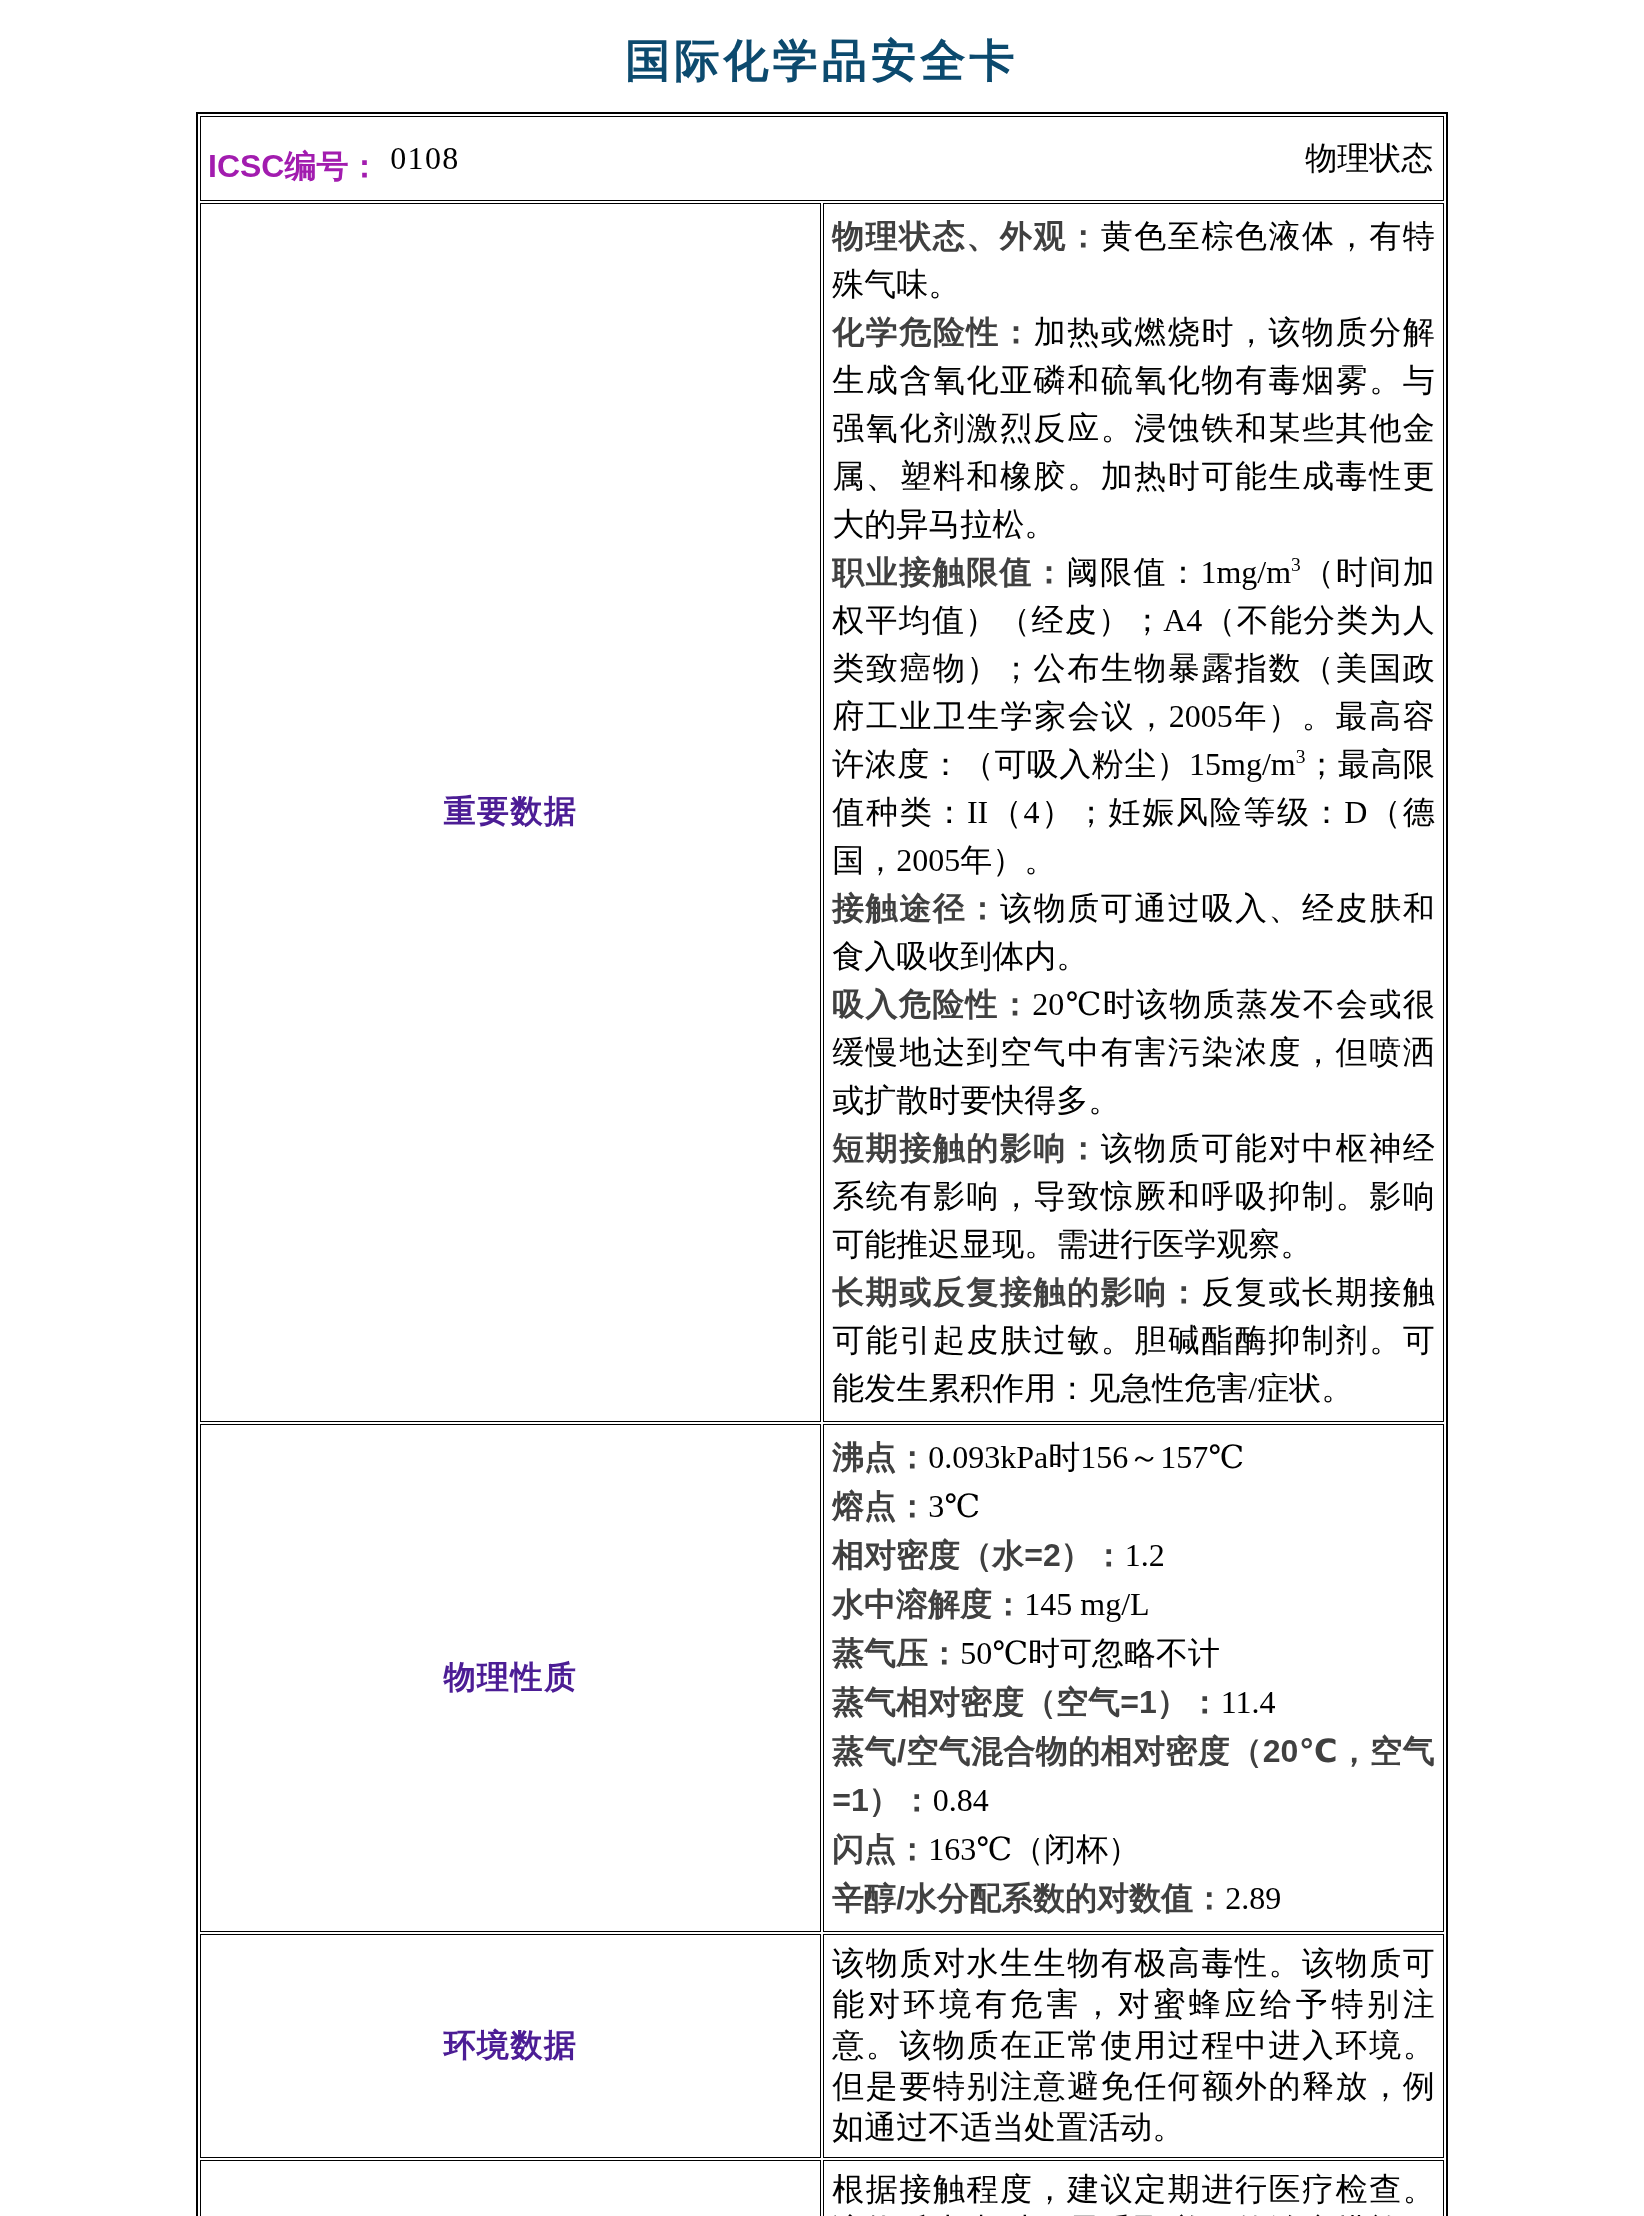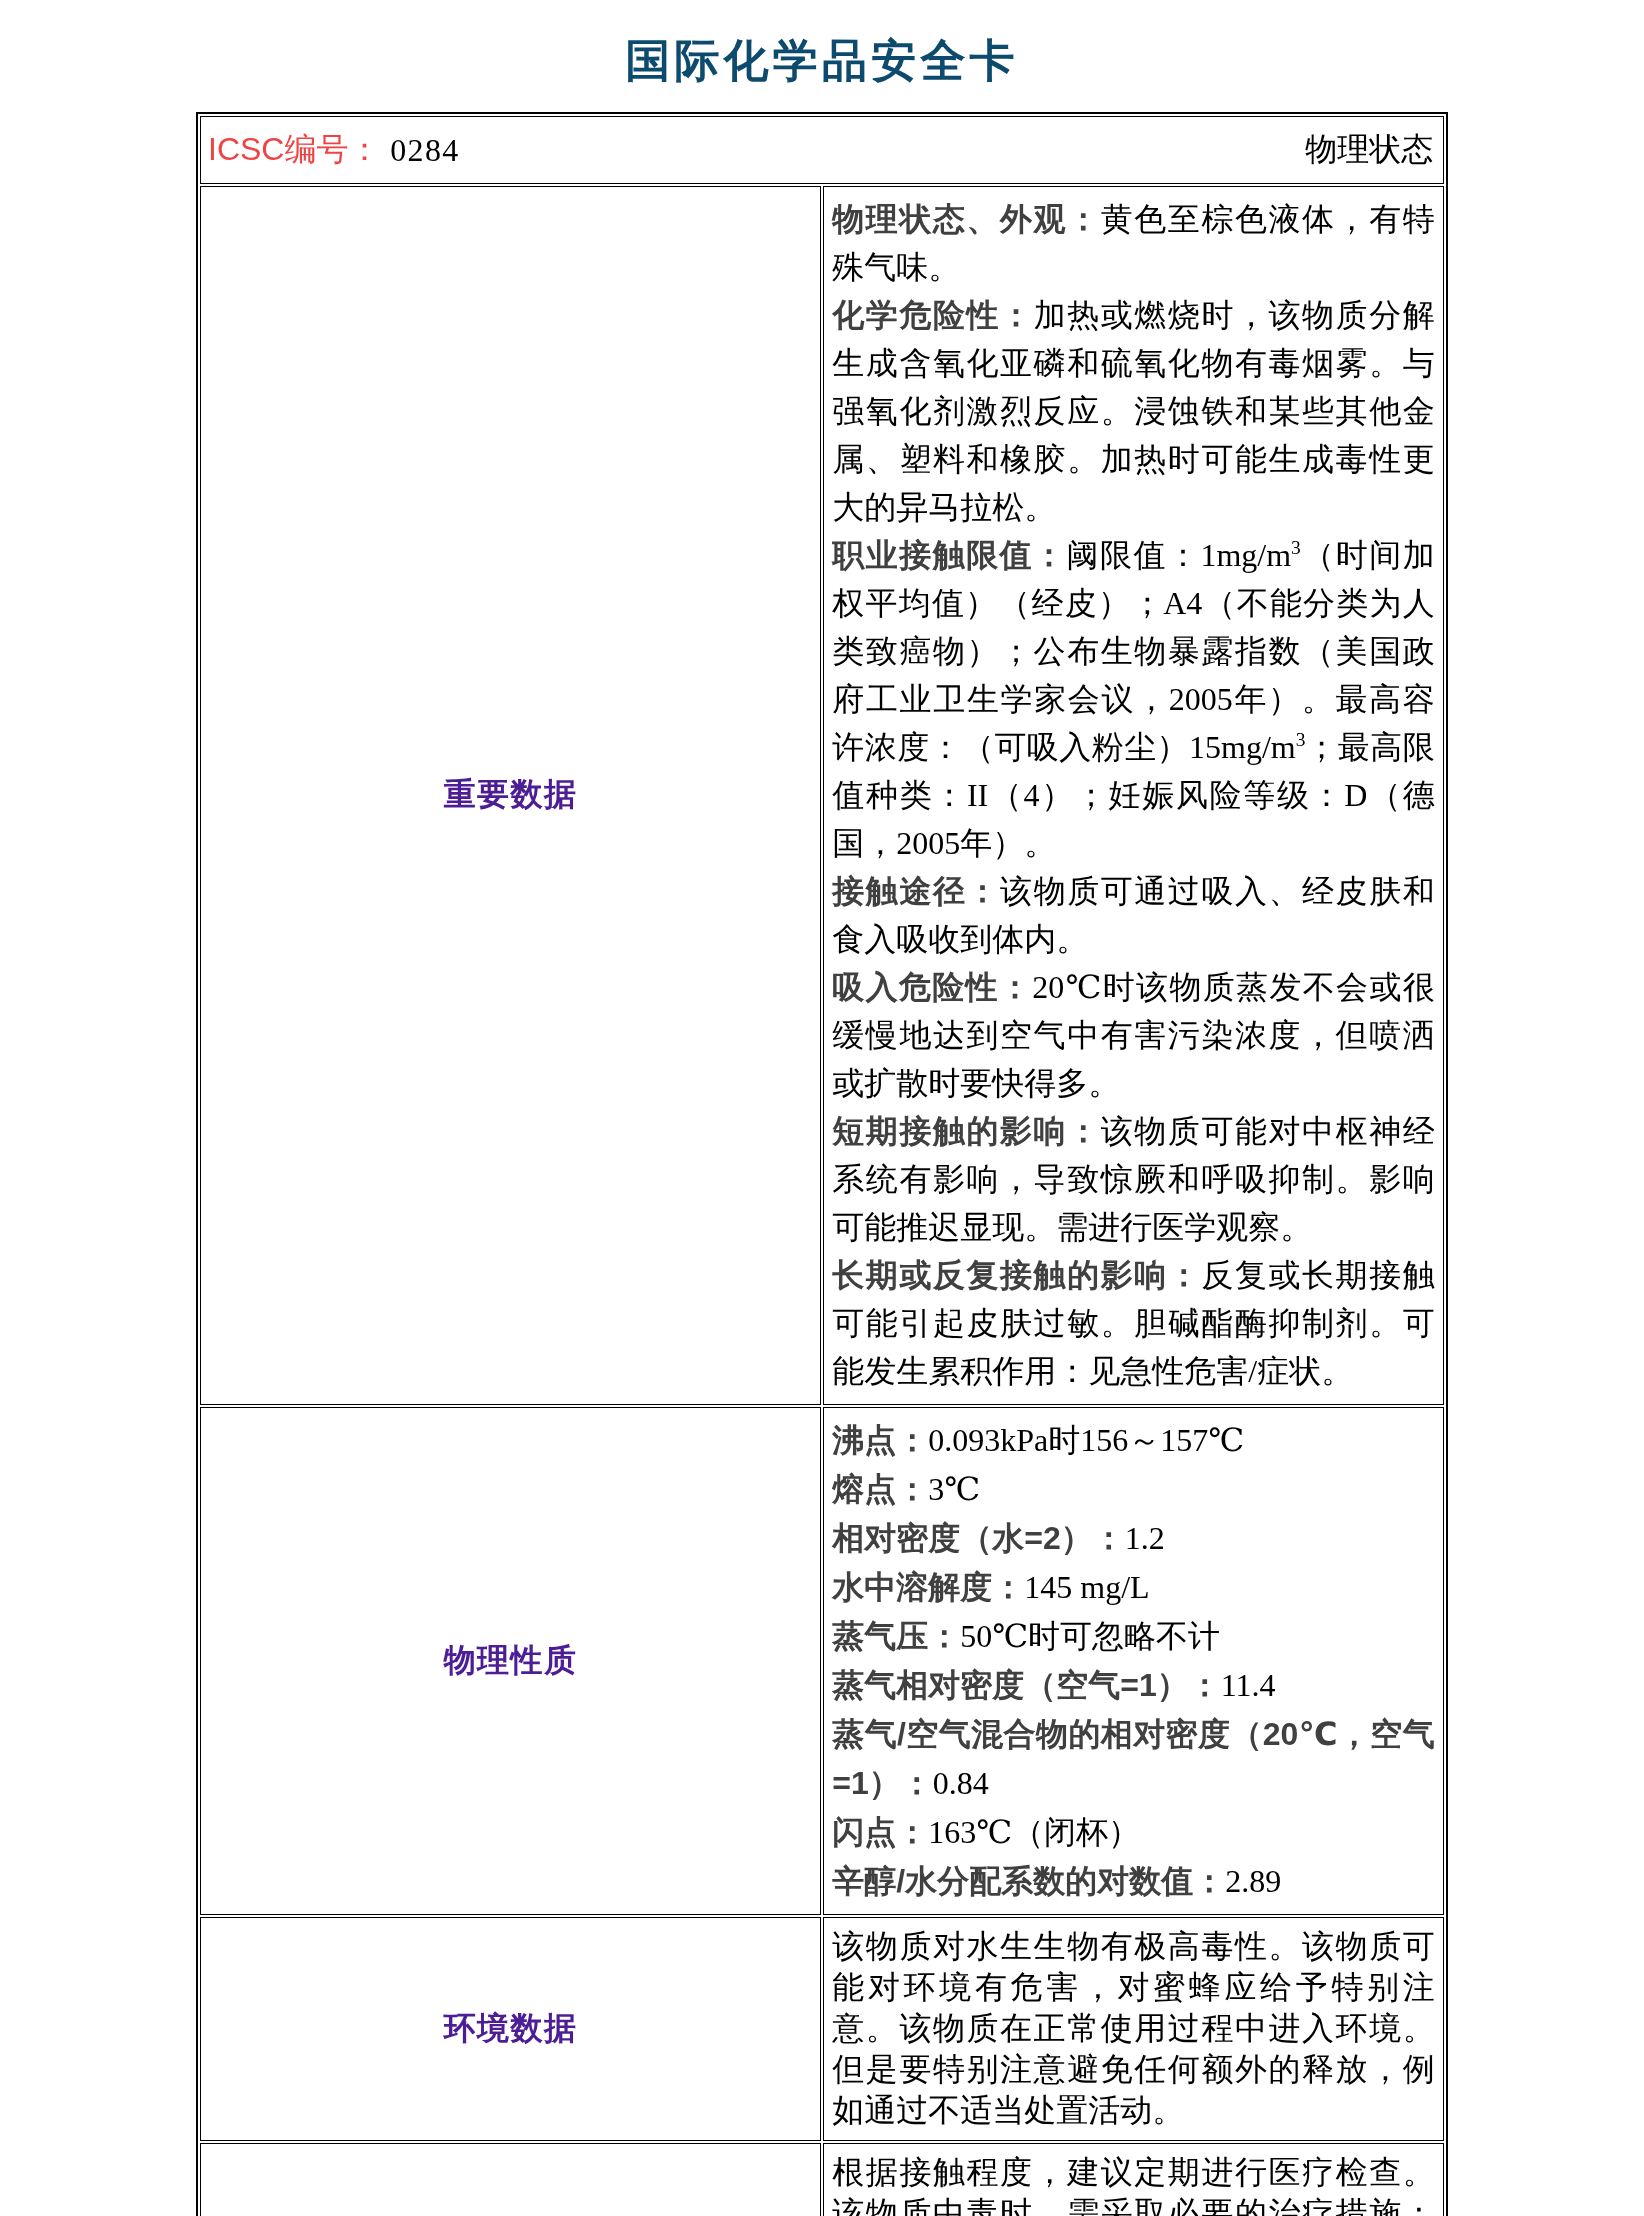--- a/index.html
+++ b/index.html
@@ -14,21 +14,21 @@
     font-family:"Liberation Serif","DejaVu Serif",serif;
   }
   table.card{
     width:1252px;margin:0 auto;table-layout:fixed;
     border-collapse:separate;border-spacing:2.1px;
     border:2.1px solid #000;background:#fff;
   }
   table.card td{border:1.4px solid #000;vertical-align:middle;background:#fff;}
   td.hdr-cell{padding:11px 7px;}
   .hdr-flex{display:flex;align-items:center;font-size:32px;}
-  .blue-b{color:#ef4444;font-weight:normal;font-family:"Liberation Sans","DejaVu Sans",sans-serif;}
+  .blue-b{color:#a21caf;font-weight:bold;font-family:"Liberation Sans","DejaVu Sans",sans-serif;margin-top:17px;}
   .hdr-num{margin-left:9.7px;letter-spacing:1.4px;}
   .hdr-name{margin-left:auto;padding-right:2.8px;}
   td.label-cell{
     width:177px;text-align:center;color:#4c1d95;font-weight:bold;
     font-family:"Liberation Sans","DejaVu Sans",sans-serif;font-size:32px;
     letter-spacing:1.4px;
   }
   td.content-cell{padding:8.3px 8.3px;}
   .content-cell p{margin:0;font-size:32px;text-align:justify;}
   .sec-imp p{line-height:48px;}
@@ -42,21 +42,21 @@
 
 <h1 class="page-title">国际化学品安全卡</h1>
 
 <table class="card">
 
   <tbody>
       <tr>
     <td class="hdr-cell" colspan="2">
       <div class="hdr-flex">
         <span class="blue-b">ICSC编号：</span>
-        <span class="hdr-num">0284</span>
+        <span class="hdr-num">0108</span>
         <span class="hdr-name">物理状态</span>
       </div>
     </td>
   </tr>
 
   <tr>
     <td class="label-cell">重要数据</td>
     <td class="content-cell sec-imp">
       <p><span class="plabel">物理状态、外观：</span><span>黄色至棕色液体，有特殊气味。</span></p>
       <p><span class="plabel">化学危险性：</span><span>加热或燃烧时，该物质分解生成含氧化亚磷和硫氧化物有毒烟雾。与强氧化剂激烈反应。浸蚀铁和某些其他金属、塑料和橡胶。加热时可能生成毒性更大的异马拉松。</span></p>

